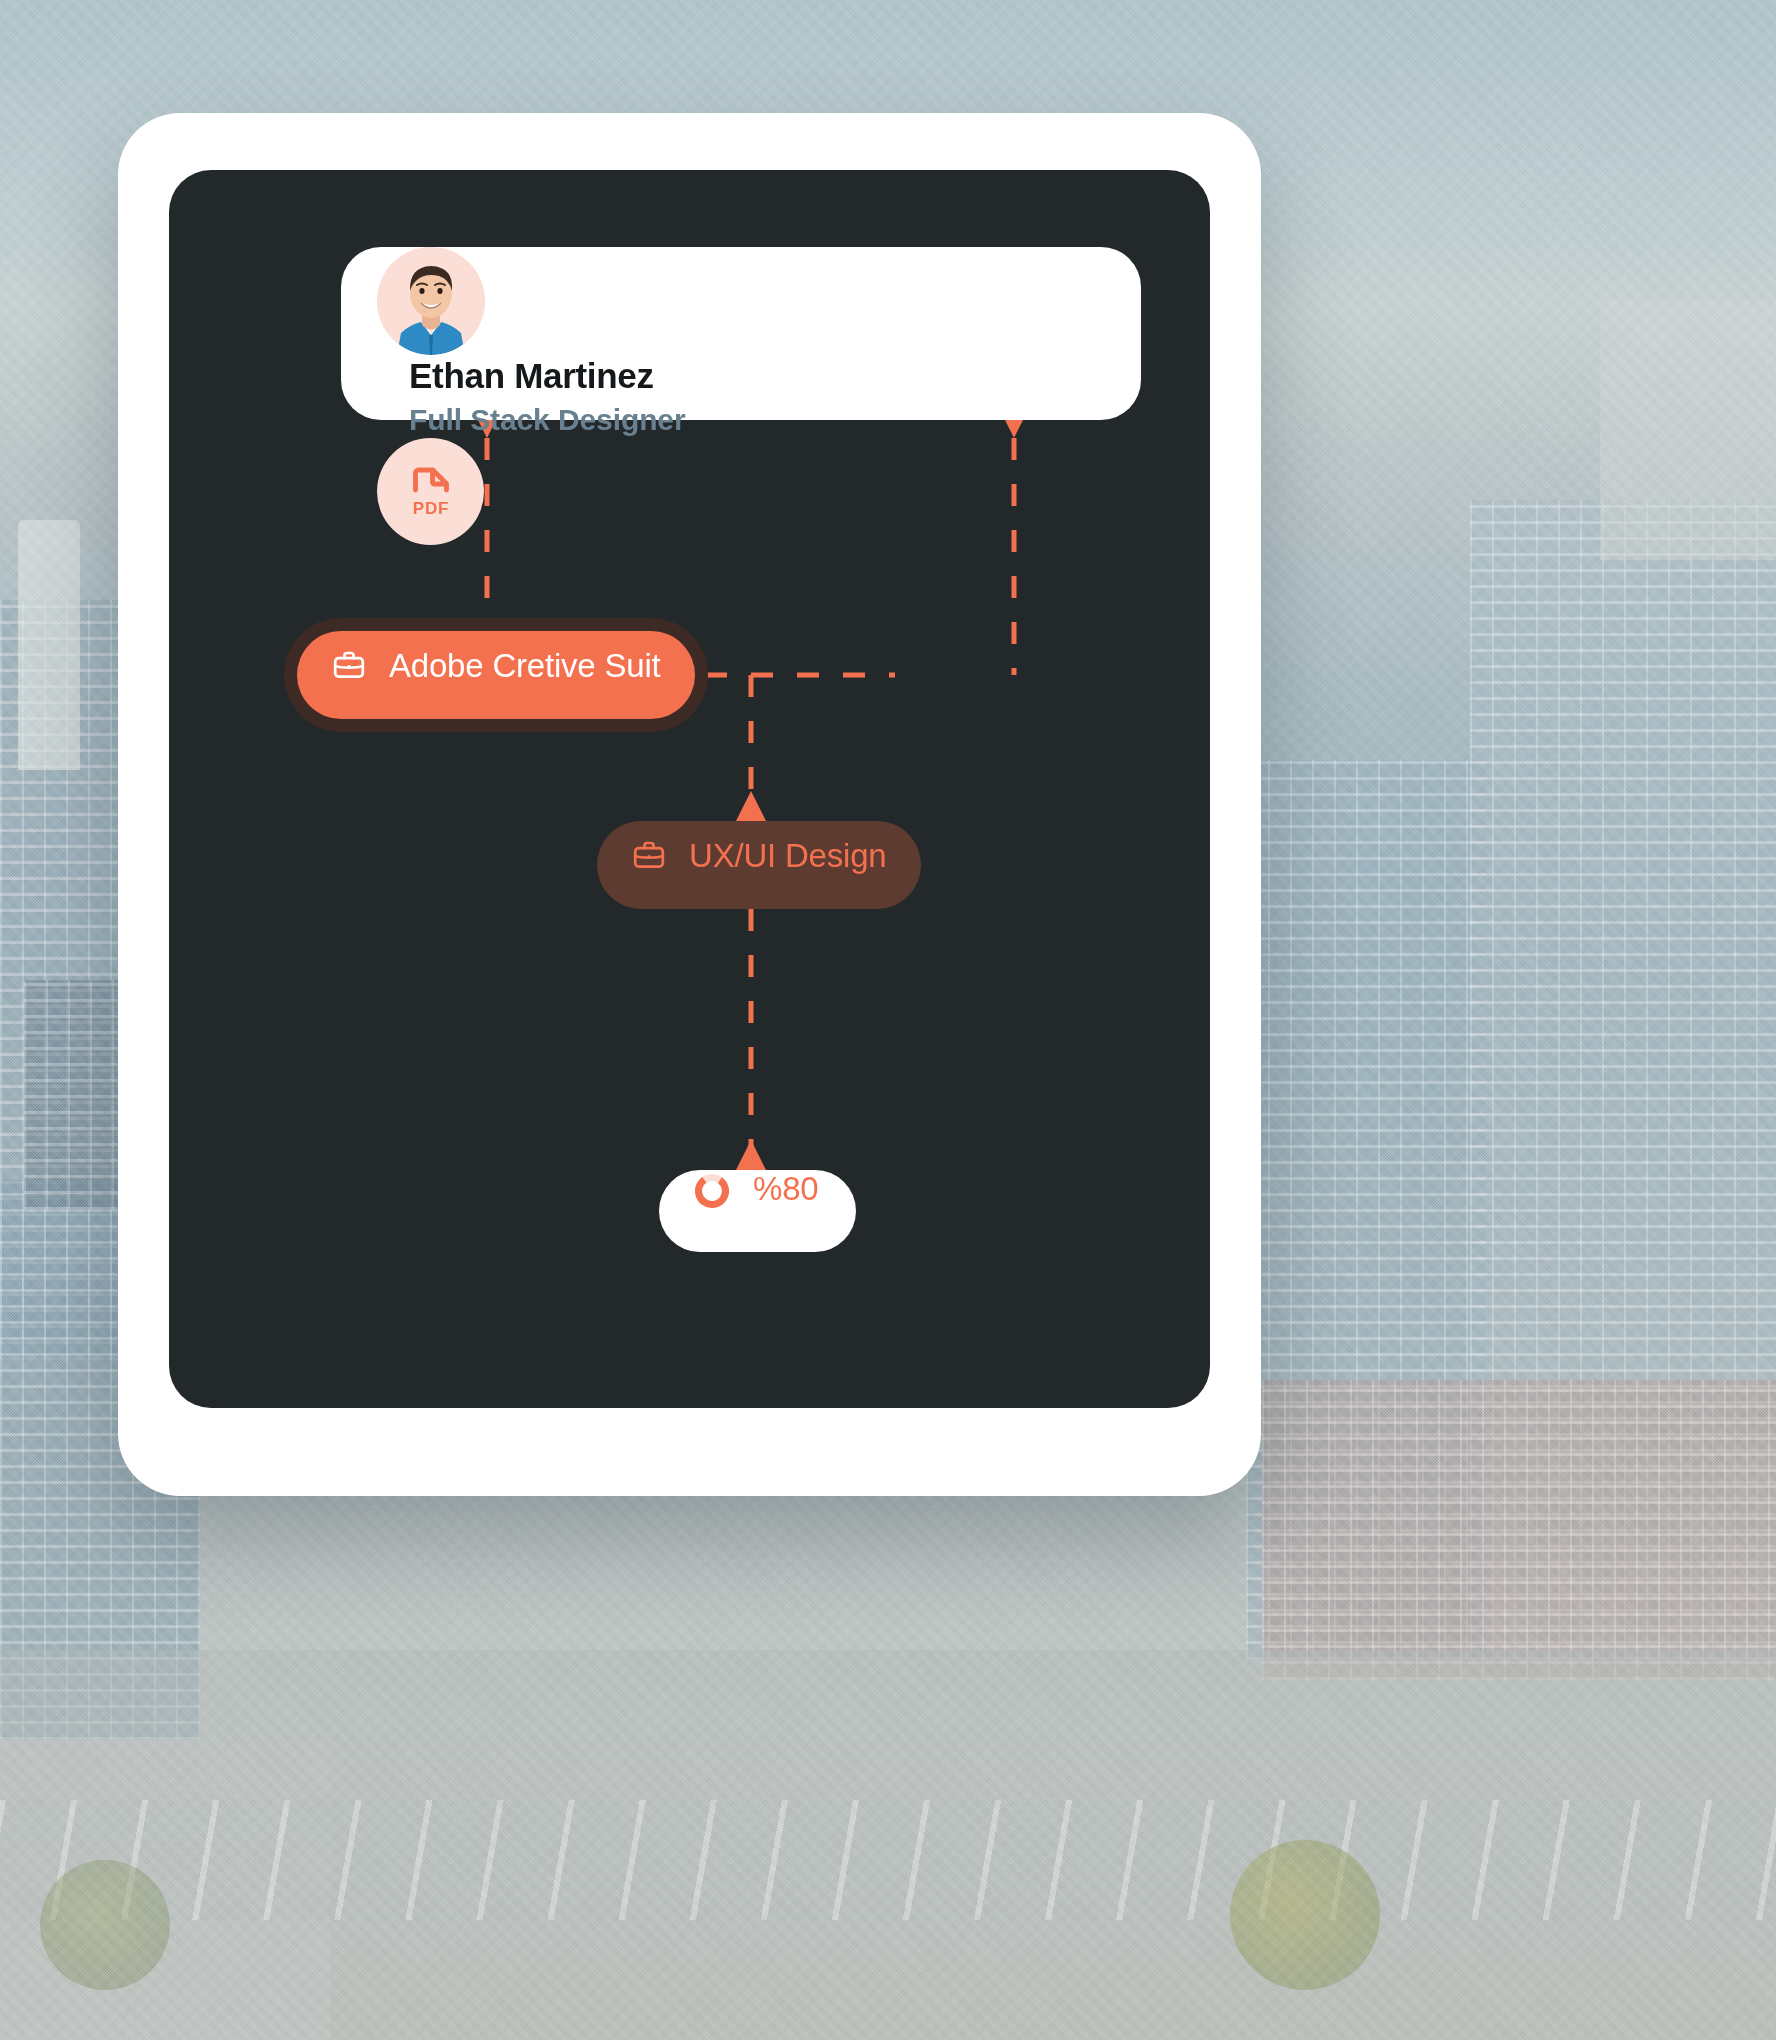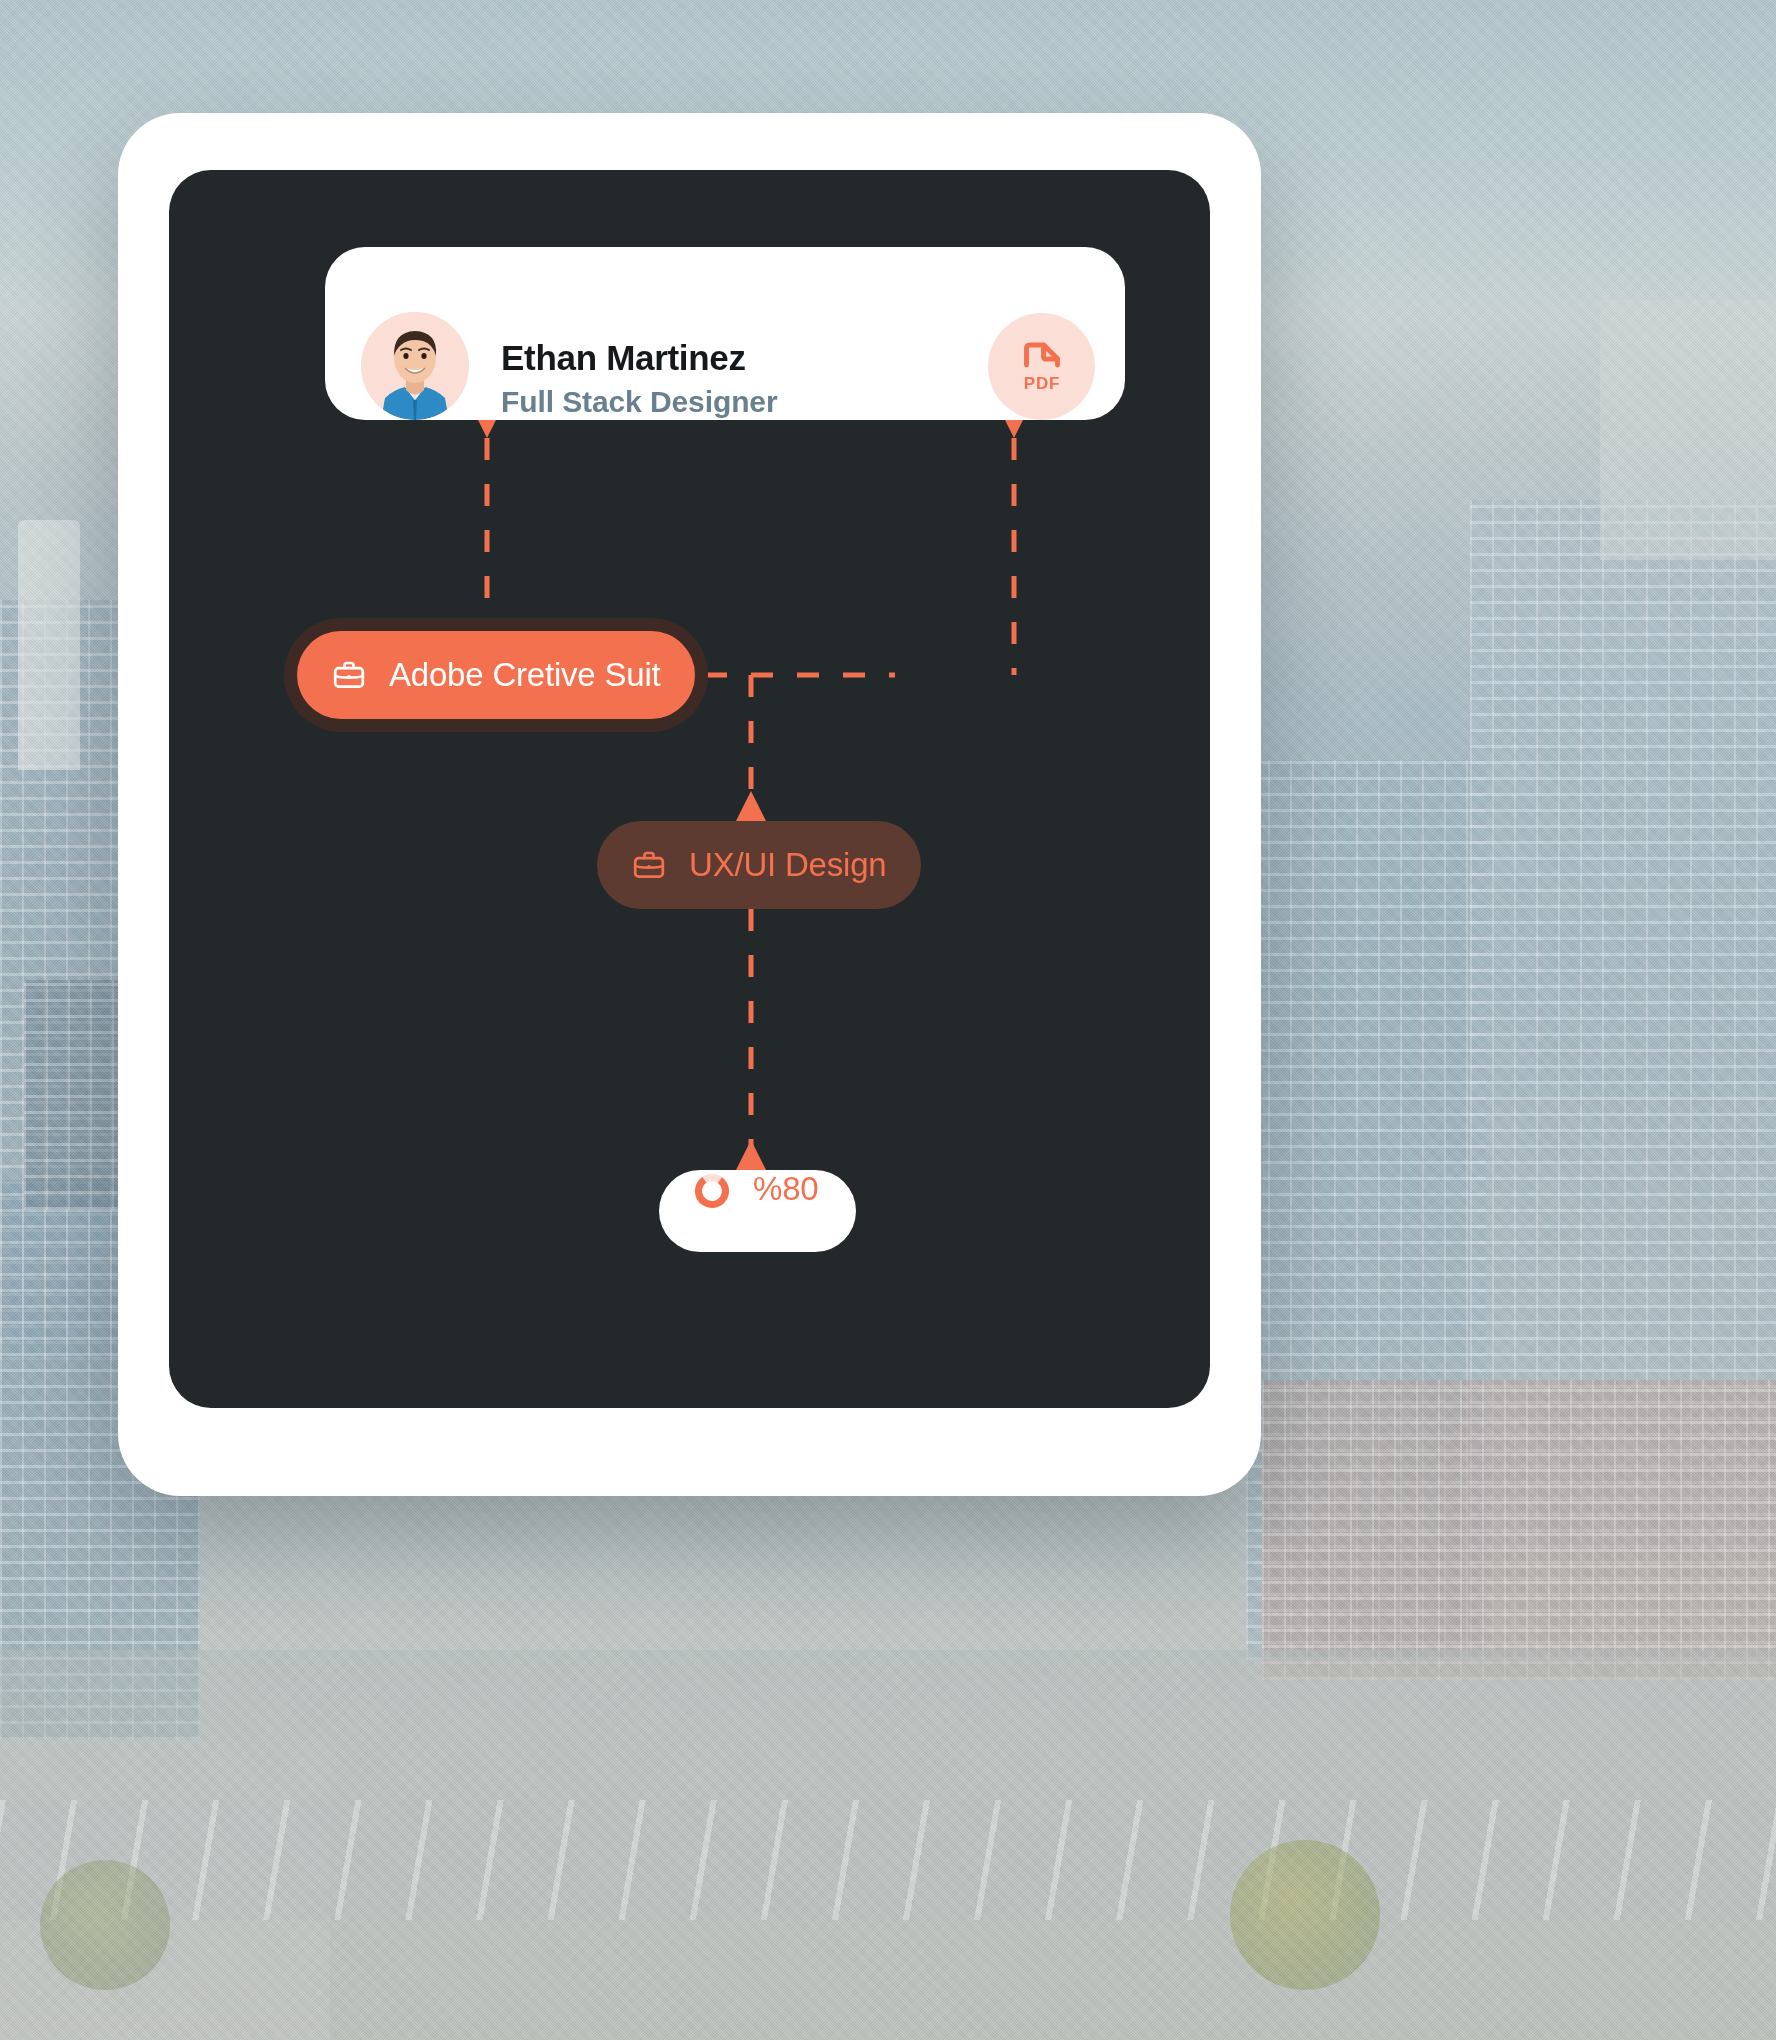--- a/index.html
+++ b/index.html
@@ -66,26 +66,27 @@
     left:169px; top:170px;
     width:1041px; height:1238px;
     background:#23282b;
     border-radius:42px;
     overflow:hidden;
   }
 
   
   #profile-card {
     position:absolute;
-    left:156px; top:77px;       
+    left:172px; top:77px;       
     width:800px; height:173px;
     background:#ffffff;
     border-radius:40px;
-    display:flex; align-items:flex-end;
+    display:flex; align-items:flex-start;
     padding:0 30px 0 36px;
+    flex-direction:column;
   }
   #avatar {
     width:108px; height:108px; border-radius:50%;
     background:#fbdfd6; overflow:hidden; flex:0 0 auto;
     position:relative;
   }
   #avatar svg { display:block; width:100%; height:100%; }
 
   #identity { margin-left:32px; flex:1 1 auto; }
   #person-name {
@@ -100,21 +101,21 @@
   #pdf-badge {
     width:107px; height:107px; border-radius:50%;
     background:#fbdfd6;
     display:flex; align-items:center; justify-content:center;
     flex:0 0 auto;
   }
 
   
   .pill {
     position:absolute;
-    display:flex; align-items:center;
+    display:flex; align-items:flex-start;
     border-radius:999px;
     white-space:nowrap;
     height:88px;
     padding:16px 34px;
   }
   .pill .pill-icon { display:flex; flex:0 0 auto; }
   .pill .pill-label {
     font-size:33px; font-weight:500; letter-spacing:-0.2px;
     margin-left:22px;
   }

